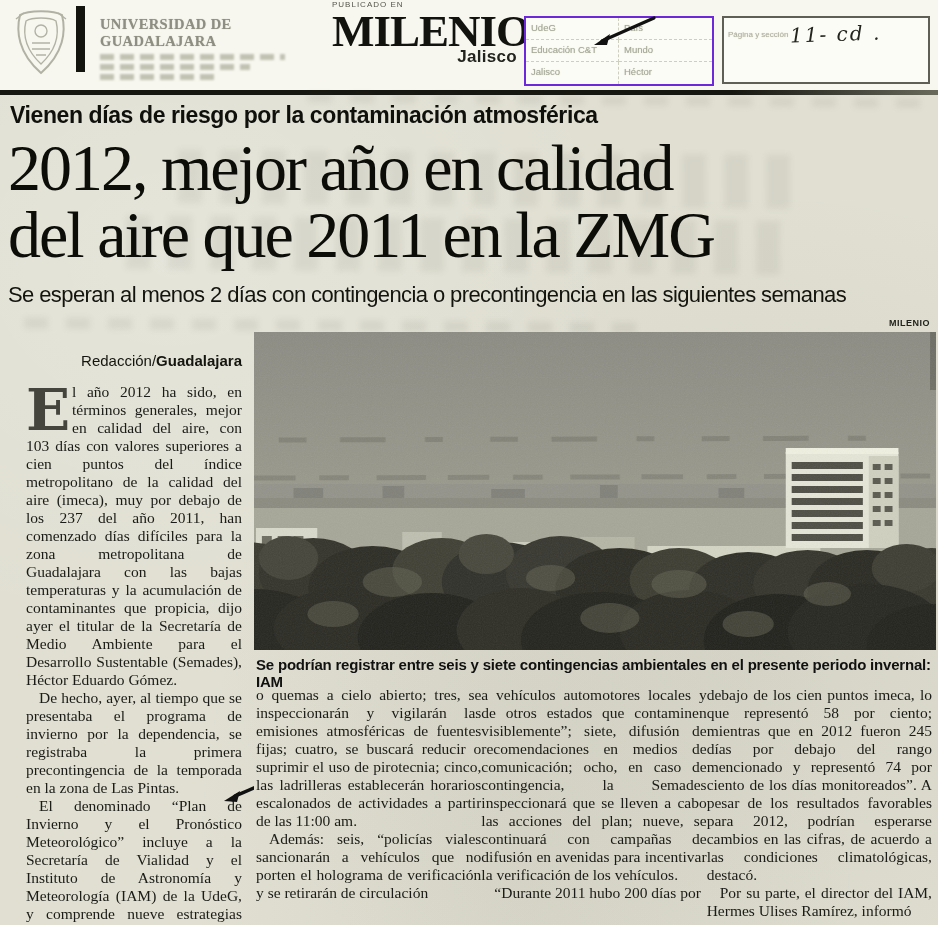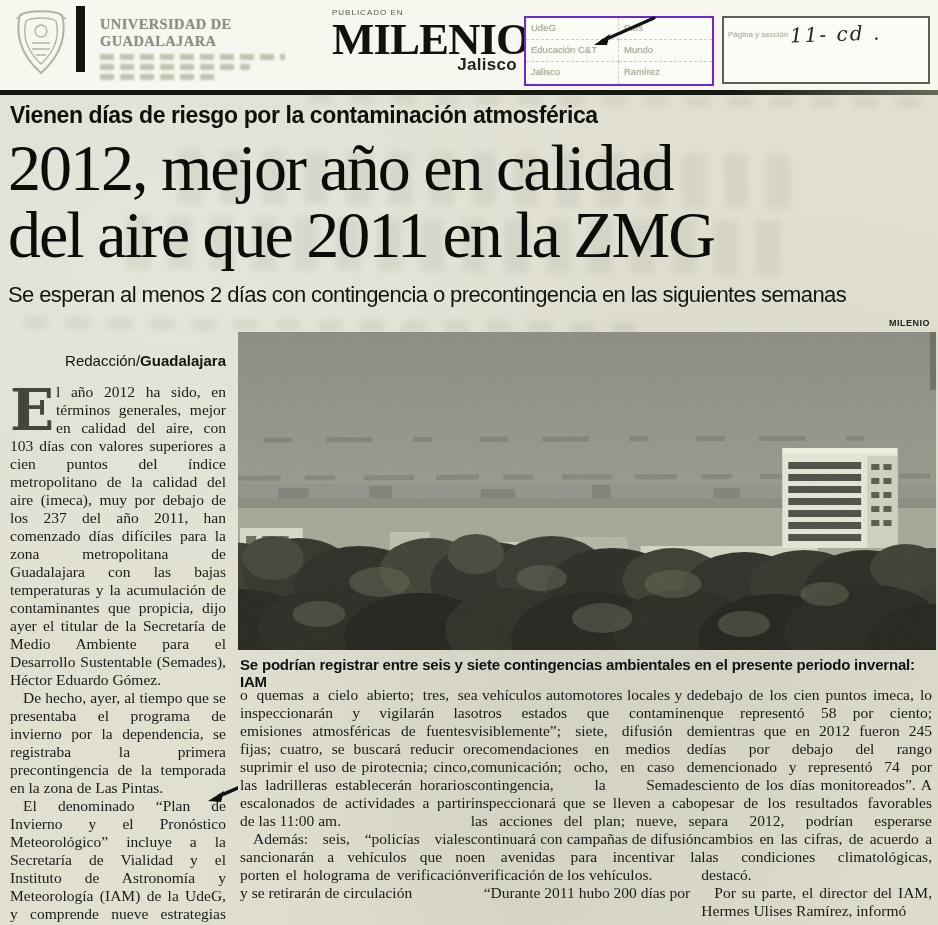--- a/index.html
+++ b/index.html
@@ -10,21 +10,21 @@
                      radial-gradient(ellipse at 55% 95%, rgba(110,110,95,.08), transparent 45%);
     font-family:"Liberation Serif", serif; color:#1b1b17;padding-left:16px;}
 
   
   .header{position:absolute;top:0;left:0;width:938px;height:90px;background:#f7f7f0;}
   .crest{position:absolute;left:14px;top:9px;}
   .vbar{position:absolute;left:76px;top:6px;width:9px;height:66px;background:#14140f;}
   .univ{position:absolute;left:100px;top:16px;width:220px;}
   .univ-name{font-family:"Liberation Serif",serif;font-size:14.5px;letter-spacing:.4px;color:#8e8e82;font-weight:bold;text-shadow:0 0 1px #b8b8aa;}
   .univ-blur{height:6px;margin-top:4px;background:repeating-linear-gradient(90deg,#c2c2b3 0 14px,transparent 14px 20px);filter:blur(1.1px);}
-  .brandblock{position:absolute;left:332px;top:8px;width:185px;text-align:left;}
+  .brandblock{position:absolute;left:332px;top:0;width:185px;text-align:left;}
   .pub-in{font-family:"Liberation Sans",sans-serif;font-size:8px;letter-spacing:1px;color:#55554c;}
   .brand{font-family:"Liberation Serif",serif;font-weight:bold;font-size:45px;line-height:44px;letter-spacing:-1px;color:#12120e;}
   .brand-region{font-family:"Liberation Sans",sans-serif;font-weight:bold;font-size:17px;color:#23231e;text-align:right;margin-top:-6px;letter-spacing:.3px;}
   .stamp1{position:absolute;left:524px;top:16px;width:190px;height:70px;background:#fcfcf6;border:2px solid #6d28d9;
     display:grid;grid-template-columns:1fr 1fr;grid-template-rows:1fr 1fr 1fr;box-sizing:border-box;}
   .stamp1 .cell{font-family:"Liberation Sans",sans-serif;font-size:9.5px;color:#a6a998;padding:4px 2px 0 5px;
     border-right:1px dashed #cfcfc0;border-bottom:1px dashed #cfcfc0;text-shadow:0 0 1px #c5c8b8;}
   .stamp1 .cell:nth-child(2n){border-right:none;}
   .stamp1 .cell:nth-child(5),.stamp1 .cell:nth-child(6){border-bottom:none;}
   .stamp1-arrow{position:absolute;left:570px;top:14px;}
@@ -50,21 +50,21 @@
   
   .kicker{position:absolute;top:102px;left:10px;font-family:"Liberation Sans",sans-serif;font-weight:bold;
     font-size:23px;letter-spacing:-.4px;color:#0f0f0b;}
   .headline{position:absolute;top:134px;left:8px;width:924px;font-family:"Liberation Serif",serif;font-weight:normal;
     font-size:66px;line-height:67px;letter-spacing:-2px;color:#0c0c09;white-space:pre-line;}
   .subhead{position:absolute;top:282px;left:8px;width:924px;font-family:"Liberation Sans",sans-serif;
     font-size:22px;letter-spacing:-.6px;color:#14140f;}
 
   
   .main{position:absolute;top:318px;left:0;width:938px;bottom:0;display:flex;}
-  .col1{position:relative;width:238px;flex:none;box-sizing:border-box;padding:34px 12px 0 10px;overflow:hidden;}
+  .col1{position:relative;width:238px;flex:none;box-sizing:border-box;padding:34px 12px 0 10px;overflow:hidden;margin-left:16px;}
   .right{flex:1;display:flex;flex-direction:column;margin-right:2px;}
   .credit{height:14px;text-align:right;font-family:"Liberation Sans",sans-serif;font-weight:bold;font-size:9px;
     letter-spacing:.5px;color:#23231e;padding-right:6px;}
   .photo{height:318px;flex:none;}
   .photo svg{display:block;}
   .caption{font-family:"Liberation Sans",sans-serif;font-weight:bold;font-size:15px;letter-spacing:-.2px;
     color:#111;padding:6px 4px 0 2px;height:26px;box-sizing:border-box;}
   .cols{display:flex;padding:10px 4px 0 2px;flex:1;overflow:hidden;}
   .cols .col{flex:1;overflow:hidden;}
 
@@ -103,21 +103,21 @@
       <div class="brand">MILENIO</div>
       <div class="brand-region">Jalisco</div>
     </div>
 
     <div class="stamp1">
       <div class="cell">UdeG</div>
       <div class="cell">País</div>
       <div class="cell">Educación C&amp;T</div>
       <div class="cell">Mundo</div>
       <div class="cell">Jalisco</div>
-      <div class="cell">Ramírez</div>
+      <div class="cell">Héctor</div>
     </div>
     <svg class="stamp1-arrow" width="90" height="40" viewBox="0 0 90 40">
       <path d="M84 4 C66 12 48 20 32 27" fill="none" stroke="#111" stroke-width="3.2" stroke-linecap="round"></path>
       <polygon points="24,31 40,20 37,31" fill="#111"></polygon>
     </svg>
 
     <div class="stamp2">
       <div class="row">
         <span class="lbl">Página y sección</span>
         <span class="hand">11- cd .</span>

